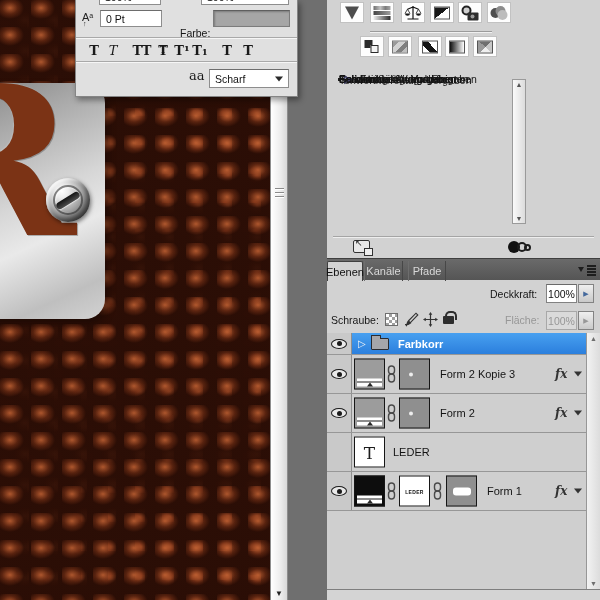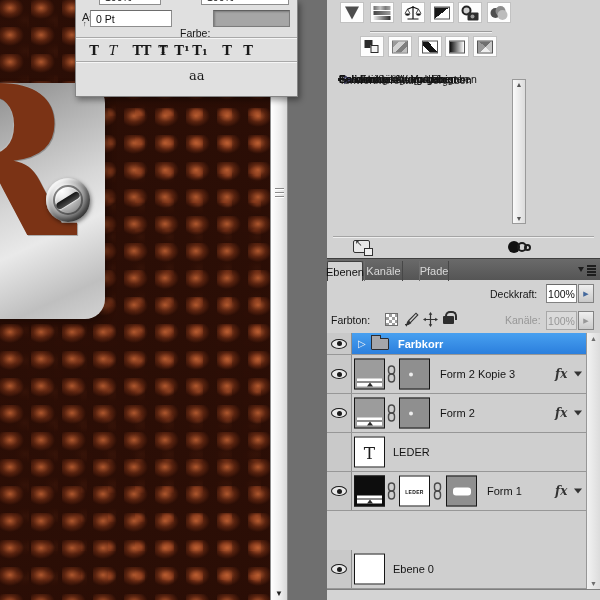--- a/index.html
+++ b/index.html
@@ -293,53 +293,53 @@
     </div>
 
     <div class="layers-group">
       <div class="tabbar">
         <div class="tab active" style="left:0;width:36px">
             <span>Ebenen</span>
           </div>
         <div class="tab inactive" style="left:37px;width:39px">
             <span>Kanäle</span>
           </div>
-        <div class="tab inactive" style="left:92px;width:30px">
+        <div class="tab inactive" style="left:81px;width:38px">
             <span>Pfade</span>
           </div>
         <div class="panel-menu">
           <i class="v"></i>
           <i class="l" style="top:1px"></i>
             <i class="l" style="top:4px"></i>
             <i class="l" style="top:7px"></i>
             <i class="l" style="top:10px"></i>
         </div>
       </div>
 
       <div class="blend-row">
         <span class="small-label" style="left:163px;top:7px">Deckkraft:</span>
         <div class="val-field" style="left:219px;top:3px">
           <span>100%</span>
         </div>
         <div class="spin-btn" style="left:251px;top:3px">▶</div>
       </div>
 
       <div class="lock-row">
-        <span class="small-label" style="left:4px;top:6px">Farbton:</span>
+        <span class="small-label" style="left:4px;top:6px">Schraube:</span>
         <span class="checker" style="left:58px;top:5px"></span>
         <svg style="left:78px;top:4px;position:absolute" width="14" height="15" viewBox="0 0 14 15">
           <path d="M1.5 13.5c.3-2.2 1-3.7 2.3-5L11 1.2l1.8 1.8-7.2 7.3c-1.3 1.3-2.8 2-5.1 2.2z" fill="none" stroke="#333" stroke-width="1.1"></path>
           <path d="M1.5 13.5c.3-2.2 1-3.7 2.3-5l2.6 2.6c-1.3 1.3-2.8 2-4.9 2.4z" fill="#333"></path>
         </svg>
         <svg style="left:96px;top:4px;position:absolute" width="15" height="15" viewBox="0 0 15 15">
           <path d="M7.5 2v11M2 7.5h11" stroke="#333" stroke-width="1.2"></path>
           <path d="M7.5 0L5.7 2.8h3.6zM7.5 15l-1.8-2.8h3.6zM0 7.5l2.8-1.8v3.6zM15 7.5l-2.8-1.8v3.6z" fill="#333"></path>
         </svg>
         <span class="lockpad" style="left:116px"></span>
-        <span class="small-label grayed" style="left:178px;top:6px">Kanäle:</span>
+        <span class="small-label grayed" style="left:178px;top:6px">Fläche:</span>
         <div class="val-field grayed" style="left:219px;top:3px">
           <span class="grayed">100%</span>
         </div>
         <div class="spin-btn grayed" style="left:251px;top:3px">▶</div>
       </div>
 
       <div class="layers-list">
 
         <div class="lrow" style="top:0;height:22px">
           <div class="eye-cell">
@@ -424,27 +424,20 @@
           </svg>
           <div class="thumb vmask" style="left:119px">
               <span class="pill"></span>
             </div>
           <span class="lname" style="left:160px">Form 1</span>
           <span class="fx">fx</span>
           <i class="fx-arrow"></i>
         </div>
 
 
-        <div class="lrow" style="top:217px;height:39px">
-          <div class="eye-cell">
-              <span class="eye"></span>
-            </div>
-          <div class="thumb white-th" style="left:27px"></div>
-          <span class="lname" style="left:66px">Ebene 0</span>
-        </div>
 
         <div class="list-sb">
           <div class="up">▲</div>
           <div class="dn">▼</div>
         </div>
       </div>
 
       <div class="layers-footer"></div>
     </div>
   </div>
@@ -453,21 +446,21 @@
 
     <div class="cp-field" style="left:23px;top:-12px;width:62px">
       <span>100%</span>
     </div>
 
     <div class="cp-field" style="left:125px;top:-12px;width:88px">
       <span>100%</span>
     </div>
 
     <span class="cp-icon" style="left:6px;top:12px;font-size:11px">A<span style="position:relative;font-size:7px;top:-3px">a</span><span style="position:absolute;left:1px;top:8px;font-size:7px">↑</span></span>
-    <div class="cp-field" style="left:14px;top:10px;width:82px">
+    <div class="cp-field" style="left:24px;top:10px;width:62px">
       <span>0 Pt</span>
     </div>
     <span class="cp-label" style="left:104px;top:27px">Farbe:</span>
     <div class="swatch" style="left:137px;top:10px;width:77px;height:17px"></div>
 
     <div class="cp-sep" style="top:37px"></div>
 
     <span class="faux" style="left:10px;width:16px">
         <span>T</span>
       </span>
@@ -490,15 +483,19 @@
     <span class="faux" style="left:143px;width:16px;text-decoration:underline">
         <span>T</span>
       </span>
     <span class="faux" style="left:164px;width:16px;text-decoration:line-through">
         <span>T</span>
       </span>
 
     <div class="cp-sep" style="top:61px"></div>
 
     <span style="left:113px;top:68px;font-family:'DejaVu Serif','Liberation Serif',serif;font-size:13px;color:#1a1a1a">aa</span>
+    <div class="cp-field" style="left:133px;top:69px;width:80px;height:19px">
+      <span>Scharf</span>
+      <i class="dd-arrow"></i>
+    </div>
   </div>
 
 </div>
 
 </body></html>

